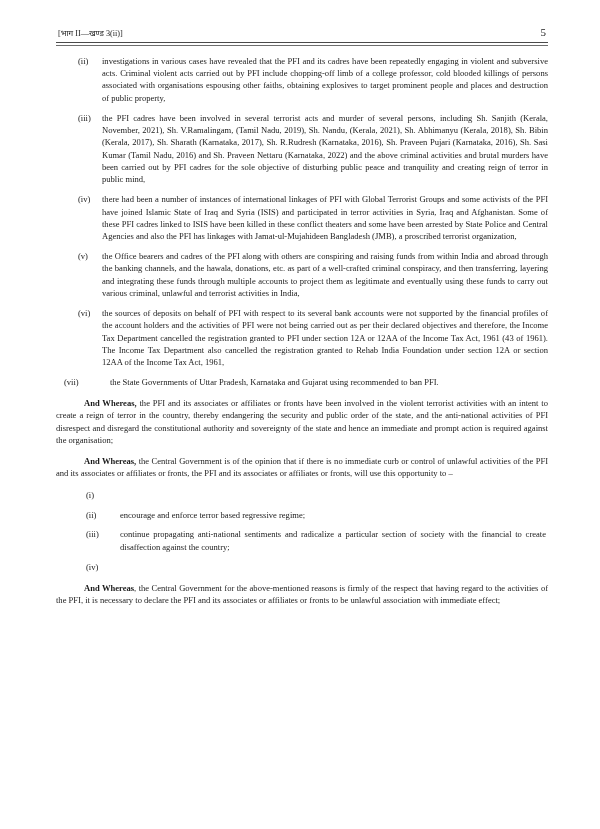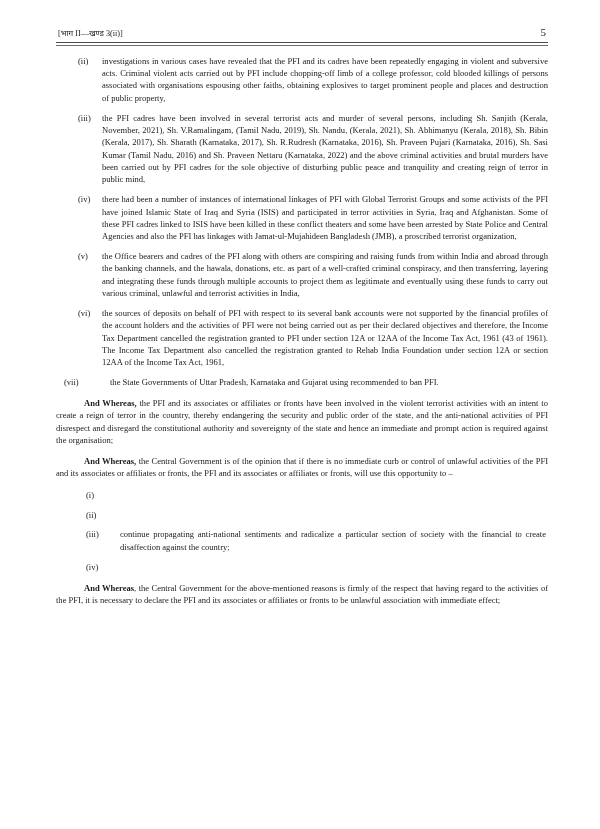--- a/index.html
+++ b/index.html
@@ -161,20 +161,21 @@
     <p class="whereas"><b>And Whereas,</b><span> the PFI and its associates or affiliates or fronts have been involved in the violent terrorist activities with an intent to create a reign of terror in the country, thereby endangering the security and public order of the state, and the anti-national activities of PFI disrespect and disregard the constitutional authority and sovereignty of the state and hence an immediate and prompt action is required against the organisation;</span></p>
 
     <p class="whereas"><b>And Whereas,</b><span>  the Central Government is of the opinion that if there is no immediate curb or control of  unlawful activities of the PFI and its associates or affiliates or fronts, the PFI and its associates or affiliates or fronts, will use this opportunity to –</span></p>
 
     <div class="clause deep gap-above">
       <span class="clause-marker">(i)</span>
     </div>
 
     <div class="clause deep">
       <span class="clause-marker">(ii)</span>
+      <span class="clause-body">encourage and enforce terror based regressive regime;</span>
     </div>
 
     <div class="clause deep">
       <span class="clause-marker">(iii)</span>
       <span class="clause-body">continue propagating anti-national sentiments and radicalize a particular section of society with the financial to create disaffection against the country;</span>
     </div>
 
     <div class="clause deep">
       <span class="clause-marker">(iv)</span>
     </div>

